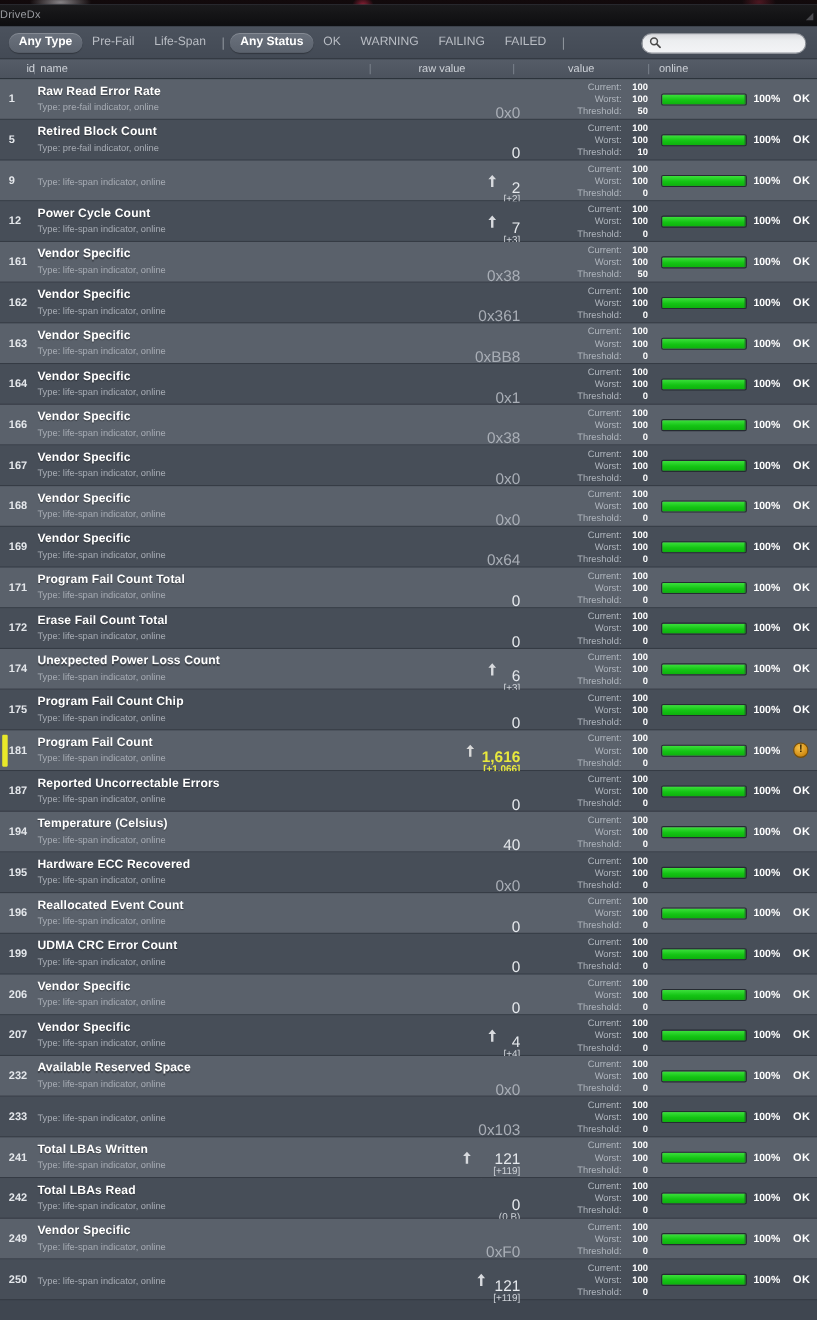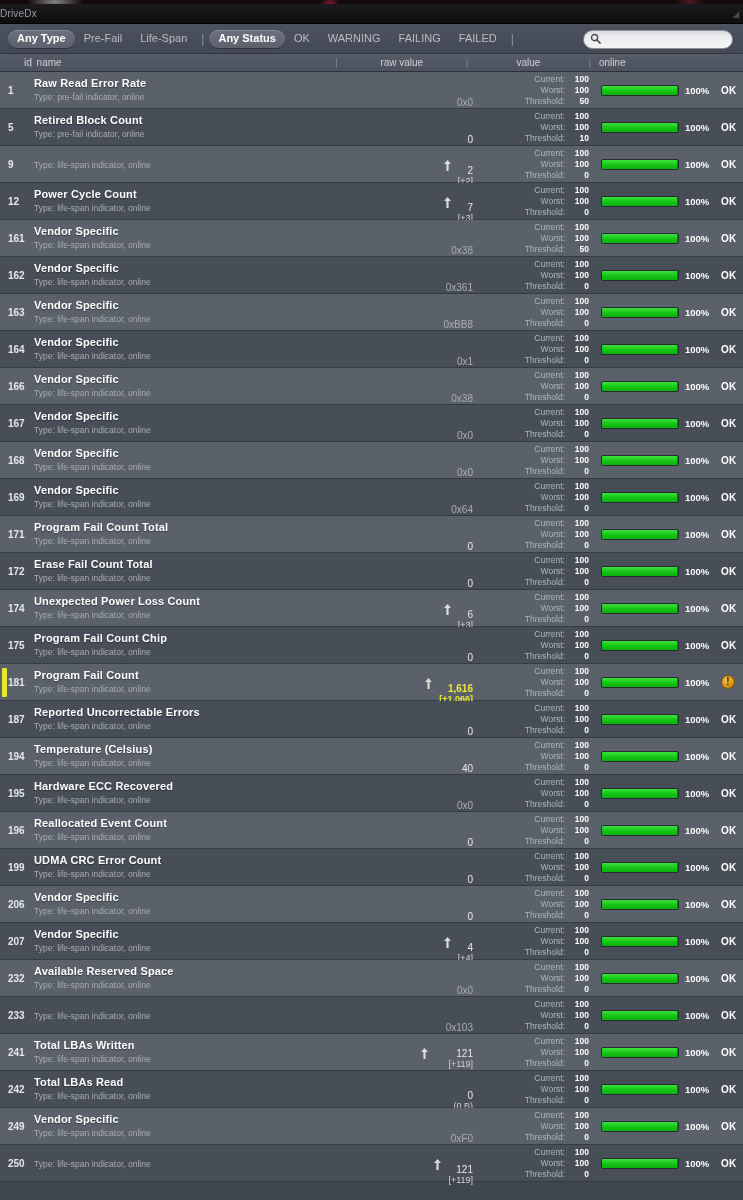--- a/index.html
+++ b/index.html
@@ -150,21 +150,21 @@
     display: flex; align-items: center; justify-content: flex-end;
     padding-right: 10px;
     position: relative;
     gap: 6px;
   }
   .trend-arrow {
     width: 9px; height: 13px; flex: none;
     position: relative;
   }
   .raw-stack { text-align: right; line-height: 11px; }
-  .raw-main  { font-size: 10px; color: #e6e9ed; margin-top: 24px; }
+  .raw-main  { font-size: 14px; color: #e6e9ed; margin-top: 24px; }
   .raw-main.dim { color: #a9aeb6; }
   .raw-delta { font-size: 9px; color: #cfd3d9; }
   .raw-extra { font-size: 9px; color: #cfd3d9; }
   .cell-raw.warn .raw-main,
   .cell-raw.warn .raw-delta { color: #e9e93c; font-weight: bold; }
 
   .cell-value {
     width: 112px;
     font-size: 8.5px; color: #c5cad1;
     line-height: 11px;

